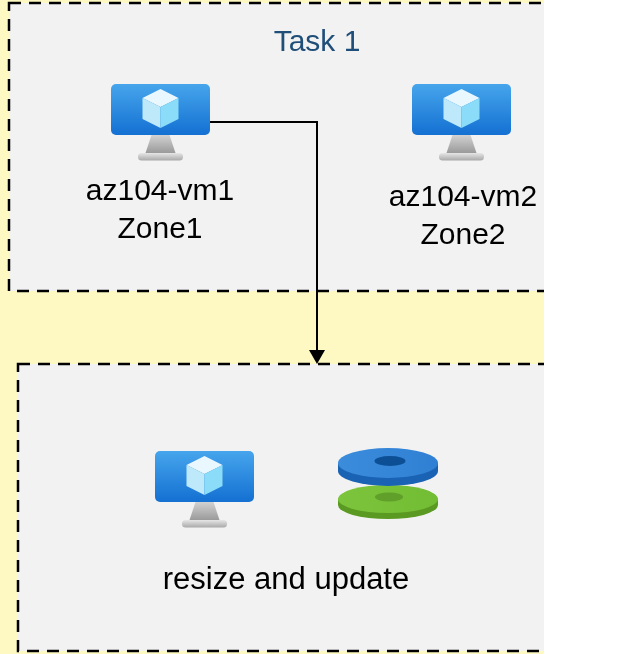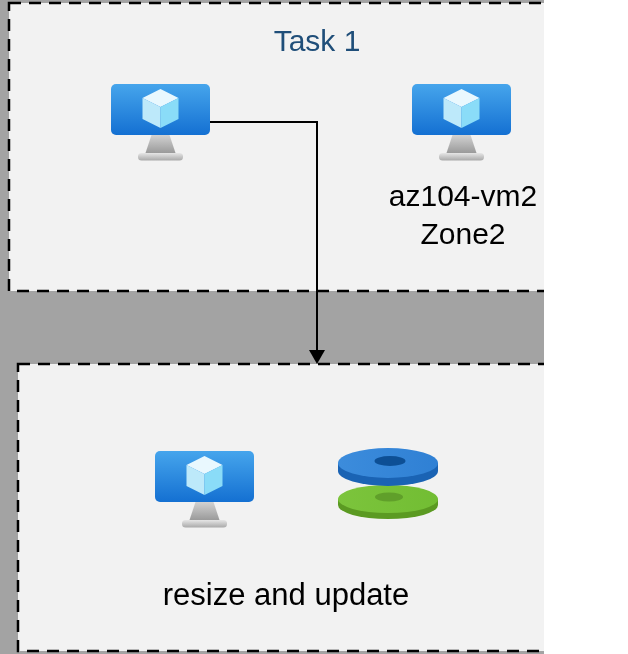--- a/index.html
+++ b/index.html
@@ -1,23 +1,23 @@
 <!DOCTYPE html>
 <html style="--title-text: #1F4E79; --label-text: #000000; --box-fill: #F2F2F2; --box-border: #000000; --arrow: #000000; --monitor-top: #46A5EC; --monitor-bottom: #1470D2; --cube-top: #E9F8FE; --cube-left: #BDE9FA; --cube-right: #8ADCF8; --stand-top: #D2D2D2; --stand-bottom: #9A9A9A; --disk-blue-top: #2F80D4; --disk-blue-side: #1A63B4; --disk-blue-hole: #0D4F95; --disk-green-top: #72BD33; --disk-green-side: #5B9A22; --disk-green-hole: #609F2A;"><head>
 <meta charset="utf-8">
 <style>
   html,body{margin:0;padding:0;background:#fff;}
-  .stage{position:relative;width:544px;height:654px;background:#a3a3a3;overflow:hidden;
+  .stage{position:relative;width:544px;height:654px;background:#fef9c3;overflow:hidden;
          font-family:"Liberation Sans", sans-serif;}
   .stage svg{position:absolute;left:0;top:0;}
   .txt{position:absolute;white-space:nowrap;}
   .title{font-size:30px;color:var(--title-text,#1F4E79);line-height:30px;}
   .label{font-size:30px;color:var(--label-text,#000);line-height:38px;text-align:center;
          transform:translateX(-50%);}
-  .caption{font-size:31px;color:var(--label-text,#000);line-height:31px;transform:translateX(-50%);margin-top:16px;}
+  .caption{font-size:31px;color:var(--label-text,#000);line-height:31px;transform:translateX(-50%);}
   #task1-title{left:9px;top:26px;width:616px;text-align:center;}
   #task2-title{left:302px;top:387px;transform:translateX(-50%);}
   #vm1-label{left:160px;top:171px;}
   #vm2-label{left:463px;top:177px;}
   #task2-caption{left:286px;top:563px;}
   .task-box{fill:var(--box-fill,#F2F2F2);stroke:var(--box-border,#000);stroke-width:2.5;
             stroke-dasharray:12 8;}
   .arrow-line{fill:none;stroke:var(--arrow,#000);stroke-width:2;}
   .arrow-head{fill:var(--arrow,#000);}
 </style>
@@ -83,20 +83,24 @@
         <ellipse cx="388" cy="471" rx="50" ry="15" style="fill:var(--disk-blue-side,#1A63B4)"></ellipse>
         <rect x="338" y="463" width="100" height="8" style="fill:var(--disk-blue-side,#1A63B4)"></rect>
         <ellipse cx="388" cy="463" rx="50" ry="15" fill="url(#gDiskB)"></ellipse>
         <ellipse cx="390" cy="461" rx="15.5" ry="5" style="fill:var(--disk-blue-hole,#0D4F95)"></ellipse>
       </g>
     </g>
   </svg>
 
   <div class="txt title" id="task1-title">Task 1</div>
 
+  <div class="txt label" id="vm1-label">
+    <div>az104-vm1</div>
+    <div>Zone1</div>
+  </div>
 
   <div class="txt label" id="vm2-label">
     <div>az104-vm2</div>
     <div>Zone2</div>
   </div>
 
 
   <div class="txt caption" id="task2-caption">resize and update</div>
 </div>
 

